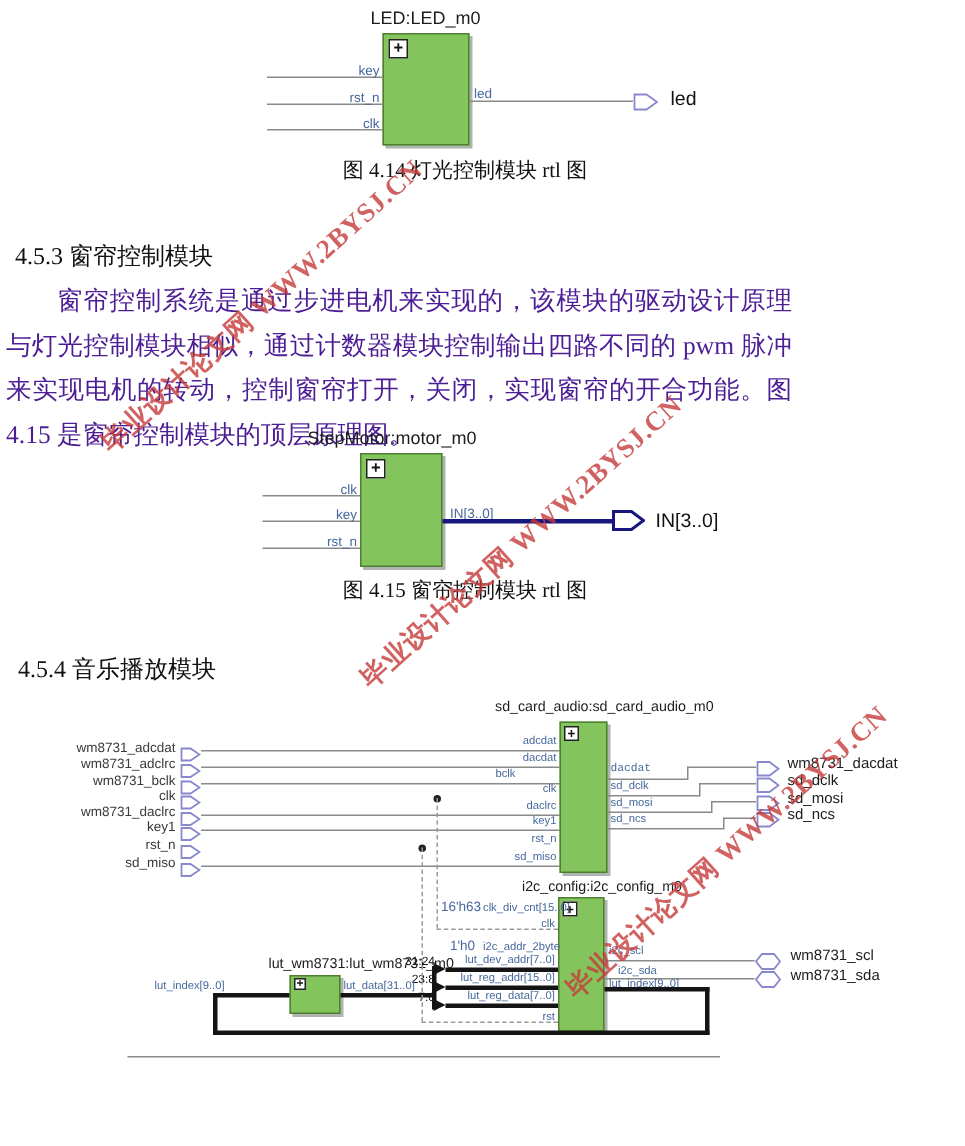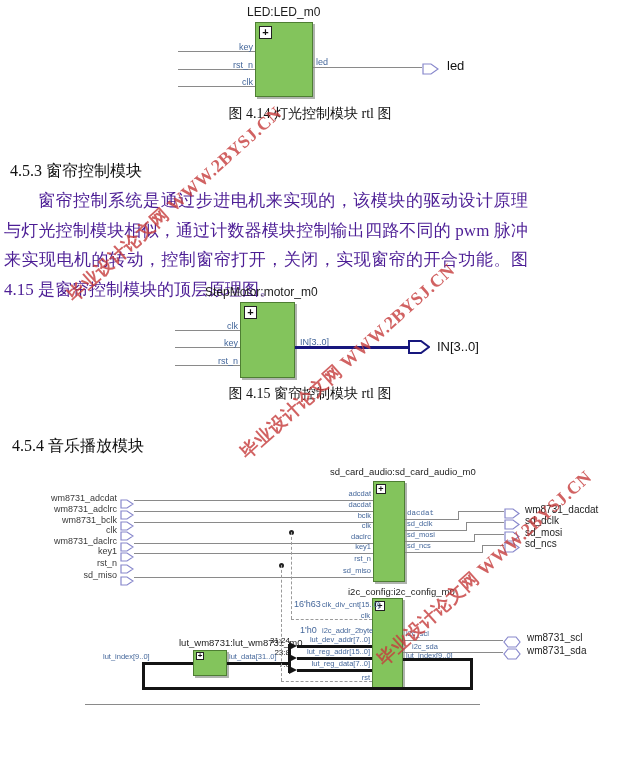--- a/index.html
+++ b/index.html
@@ -101,21 +101,21 @@
       <span class="pinsvg" style="left: 120px; top: 506px;"><svg width="14" height="10" viewBox="0 0 14 10">
           <path d="M1 1 L7 1 L13 5 L7 9 L1 9 Z" fill="#ffffff" stroke="currentColor" stroke-width="1.2"></path>
         </svg></span>
       <div class="wh" style="width: 239px; left: 134px; top: 511px;"></div>
       <div class="txt pin7 r" style="width: 68px; left: 303px; top: 501px;">dacdat</div>
       <div class="txt plbl r" style="width: 117px; left: 0px; top: 515px;">wm8731_bclk</div>
       <span class="pinsvg" style="left: 120px; top: 517px;"><svg width="14" height="10" viewBox="0 0 14 10">
           <path d="M1 1 L7 1 L13 5 L7 9 L1 9 Z" fill="#ffffff" stroke="currentColor" stroke-width="1.2"></path>
         </svg></span>
       <div class="wh" style="width: 239px; left: 134px; top: 522px;"></div>
-      <div class="txt pin7 r" style="width: 68px; left: 303px; top: 512px;">bclk</div>
+      <div class="txt pin7 r" style="width: 68px; left: 303px; top: 512px; text-align: center;">bclk</div>
       <div class="txt plbl r" style="width: 117px; left: 0px; top: 525px;">clk</div>
       <span class="pinsvg" style="left: 120px; top: 527px;"><svg width="14" height="10" viewBox="0 0 14 10">
           <path d="M1 1 L7 1 L13 5 L7 9 L1 9 Z" fill="#ffffff" stroke="currentColor" stroke-width="1.2"></path>
         </svg></span>
       <span class="pinsvg" style="left: 134px; top: 532px;"><svg width="239" height="0" viewBox="0 0 239 0">
           <path d="M1 1 L238 1 L238 0 L238 -1 L1 -1 Z" fill="#ffffff" stroke="currentColor" stroke-width="1.2"></path>
         </svg></span>
       <div class="txt pin7 r" style="width: 68px; left: 303px; top: 522px;">clk</div>
       <div class="txt plbl r" style="width: 117px; left: 0px; top: 536px;">wm8731_daclrc</div>
       <span class="pinsvg" style="left: 120px; top: 538px;"><svg width="14" height="10" viewBox="0 0 14 10">

